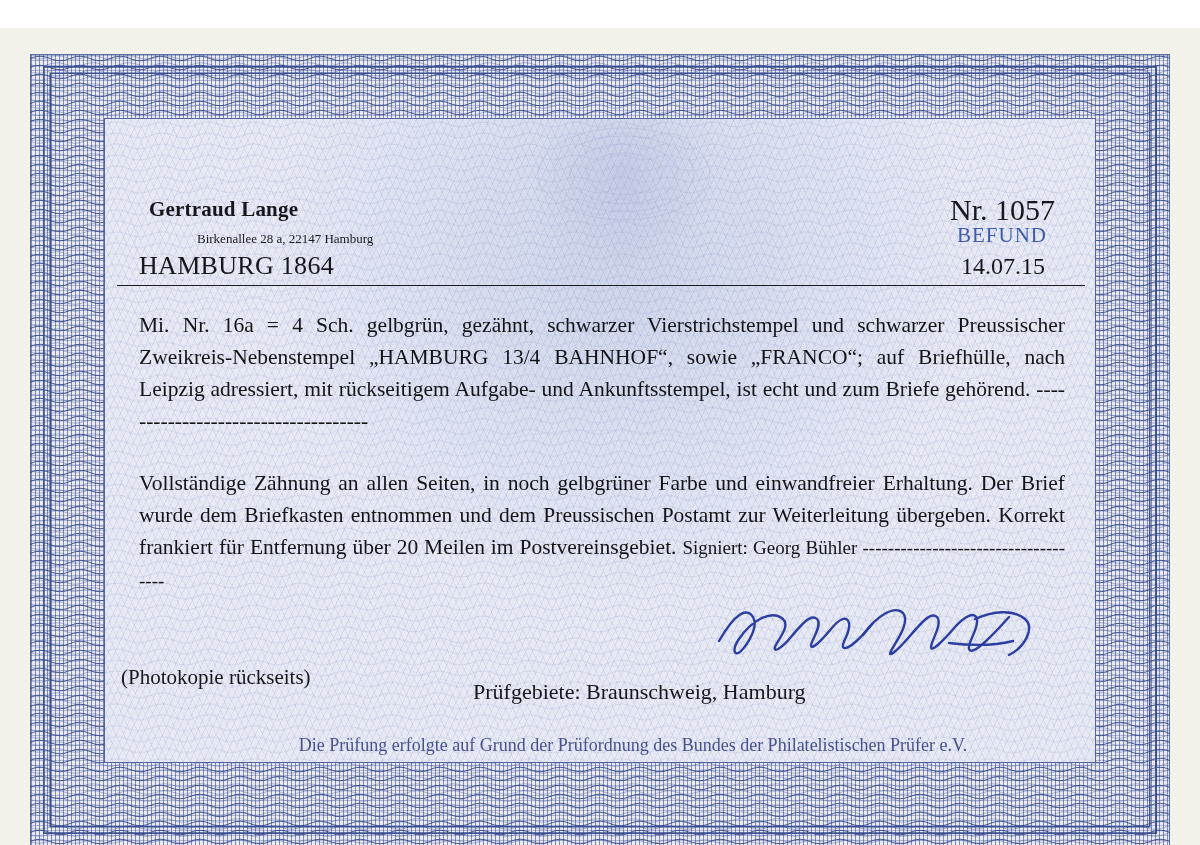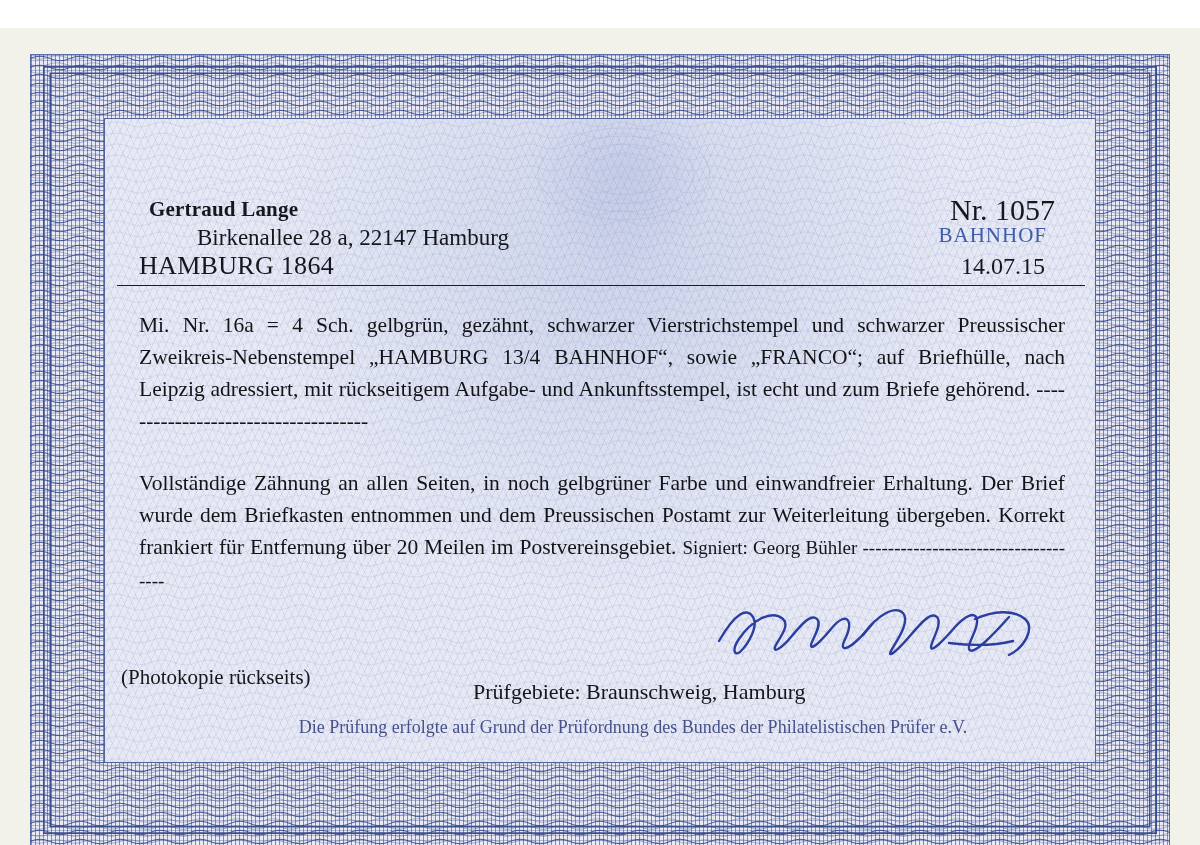--- a/index.html
+++ b/index.html
@@ -111,22 +111,22 @@
   }
   .owner-name {
     position: absolute;
     left: 44px; top: 78px;
     font-size: 21px;
     font-weight: bold;
     letter-spacing: 0.2px;
   }
   .owner-addr {
     position: absolute;
-    left: 46px; top: 106px;
-    font-size: 23px;
+    left: 46px; top: 112px;
+    font-size: 13px;
     padding-left: 46px;
   }
   .cert-no {
     position: absolute;
     right: 40px; top: 74px;
     font-size: 30px;
   }
   .befund {
     position: absolute;
     right: 48px; top: 104px;
@@ -177,21 +177,21 @@
     left: 16px; top: 546px;
     font-size: 21px;
   }
   .pruefgebiete {
     position: absolute;
     left: 368px; top: 560px;
     font-size: 22px;
   }
   .pruefordnung {
     position: absolute;
-    left: 88px; top: 598px;
+    left: 88px; top: 616px;
     width: 880px;
     text-align: center;
     font-size: 18px;
     color: #46518a;
   }
   .signature {
     position: absolute;
     right: 52px; top: 470px;
     width: 330px;
     height: 80px;
@@ -263,21 +263,21 @@
         <ellipse cx="496" cy="430" rx="330" ry="150"></ellipse>
         <ellipse cx="496" cy="430" rx="260" ry="118"></ellipse>
       </g>
     </svg>
 
     <div class="content">
 
       <div class="owner-name">Gertraud Lange</div>
       <div class="owner-addr">Birkenallee 28 a, 22147 Hamburg</div>
       <div class="cert-no">Nr. 1057</div>
-      <div class="befund">BAHNHOF</div>
+      <div class="befund">BEFUND</div>
 
       <div class="title-line"></div>
       <div class="title-text">HAMBURG 1864</div>
       <div class="date-text">14.07.15</div>
 
       <div class="para para-1">Mi. Nr. 16a = 4 Sch. gelbgrün, gezähnt, schwarzer Vierstrichstempel und schwarzer Preussischer Zweikreis-Nebenstempel „HAMBURG 13/4 BAHNHOF“, sowie „FRANCO“; auf Briefhülle, nach Leipzig adressiert, mit rückseitigem Aufgabe- und Ankunftsstempel, ist echt und zum Briefe gehörend. ------------------------------------</div>
 
       <div class="para para-2">
         <span>Vollständige Zähnung an allen Seiten, in noch gelbgrüner Farbe und einwandfreier Erhaltung. Der Brief wurde dem Briefkasten entnommen und dem Preussischen Postamt zur Weiterleitung übergeben. Korrekt frankiert für Entfernung über 20 Meilen im Postvereinsgebiet. </span><span class="sig-note">Signiert: Georg Bühler ------------------------------------</span>
       </div>

